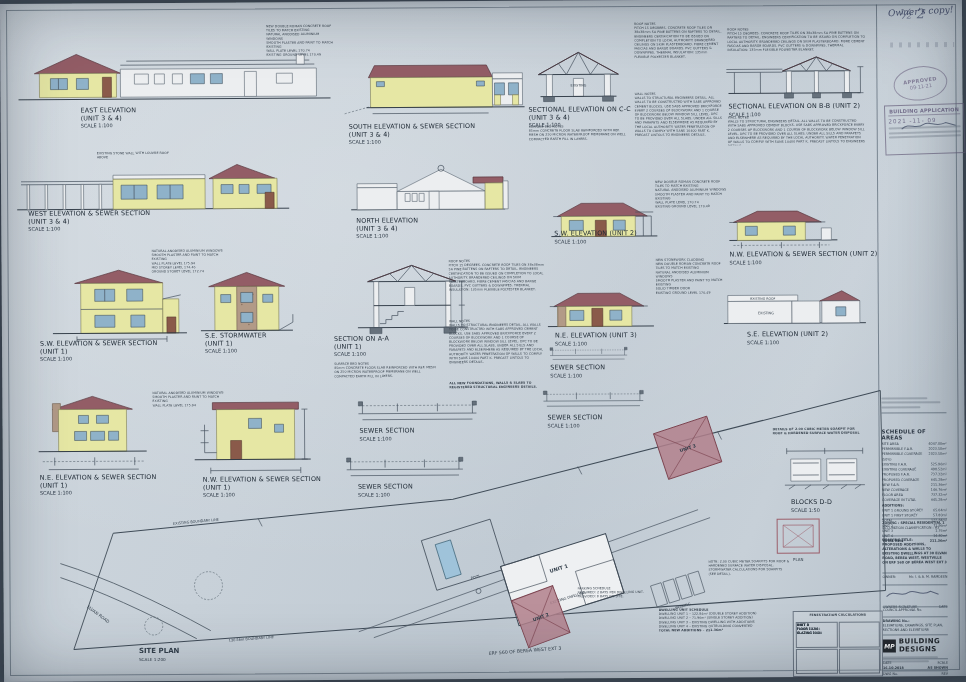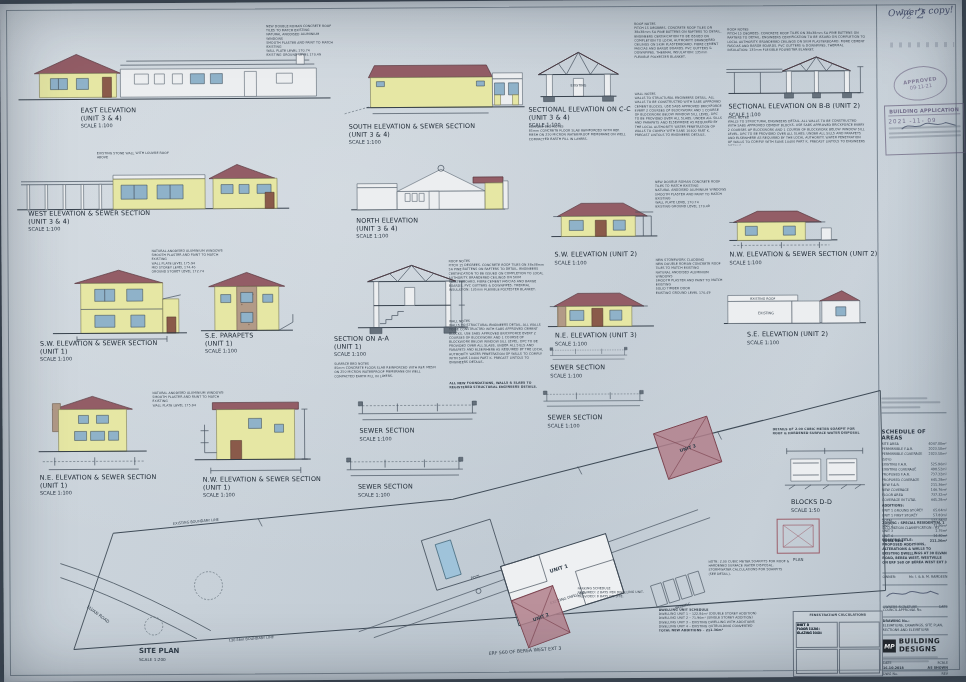--- a/index.html
+++ b/index.html
@@ -272,21 +272,21 @@
     <polygon class="roof" points="10,24 34,11 76,11 100,24"></polygon>
     <line class="ink" x1="6" y1="24" x2="104" y2="24"></line>
     <rect class="wall" x="14" y="24" width="74" height="20"></rect>
     <rect class="win" x="22" y="28" width="14" height="10"></rect>
     <rect class="door" x="48" y="28" width="11" height="16"></rect>
     <rect class="win" x="66" y="28" width="12" height="10"></rect>
     <line class="ink" x1="88" y1="20" x2="106" y2="20"></line>
     <line class="ink" x1="96" y1="24" x2="96" y2="44"></line>
         <line class="ink" x1="104" y1="24" x2="104" y2="44"></line>
   </svg>
-  <div class="cap" style="left:553px;top:251px">
+  <div class="cap" style="left:553px;top:230px">
     <div class="t">S.W. ELEVATION (UNIT 2)</div>
         <div class="s">SCALE 1:100</div>
   </div>
 
   <svg class="dwg" style="left:724px;top:203px" width="118" height="48" viewBox="0 0 118 48">
     <line class="ink2" x1="4" y1="38" x2="112" y2="38"></line>
     <polygon class="roof" points="8,20 32,9 72,9 96,20"></polygon>
     <line class="ink" x1="4" y1="20" x2="100" y2="20"></line>
     <rect class="wall" x="12" y="20" width="68" height="18"></rect>
     <rect class="win" x="20" y="24" width="12" height="9"></rect>
@@ -342,21 +342,21 @@
         <circle cx="52" cy="60" r=".8" fill="#8a7261"></circle>
         <circle cx="56" cy="30" r=".8" fill="#8a7261"></circle>
     <rect class="win" x="44" y="28" width="12" height="10"></rect>
     <rect class="win" x="44" y="48" width="12" height="10"></rect>
     <rect class="win" x="24" y="30" width="10" height="8"></rect>
     <rect class="win" x="66" y="30" width="10" height="8"></rect>
     <line class="ink2" x1="4" y1="66" x2="96" y2="66"></line>
     <polyline class="ink" points="82,66 96,58 96,50"></polyline>
   </svg>
   <div class="cap" style="left:203px;top:330px">
-    <div class="t">S.E. PARAPETS</div>
+    <div class="t">S.E. STORMWATER</div>
         <div class="u">(UNIT 1)</div>
         <div class="s">SCALE 1:100</div>
   </div>
 
   <svg class="dwg" style="left:348px;top:258px" width="125" height="80" viewBox="0 0 125 80">
     <polygon class="ink2" points="18,22 62,6 106,22" fill="none"></polygon>
     <line class="roof" x1="18" y1="22" x2="62" y2="6" stroke-width="1.8"></line>
     <line class="roof" x1="62" y1="6" x2="106" y2="22" stroke-width="1.8"></line>
     <line class="ink" x1="40" y1="14" x2="48" y2="22"></line>
         <line class="ink" x1="62" y1="6" x2="48" y2="22"></line>

